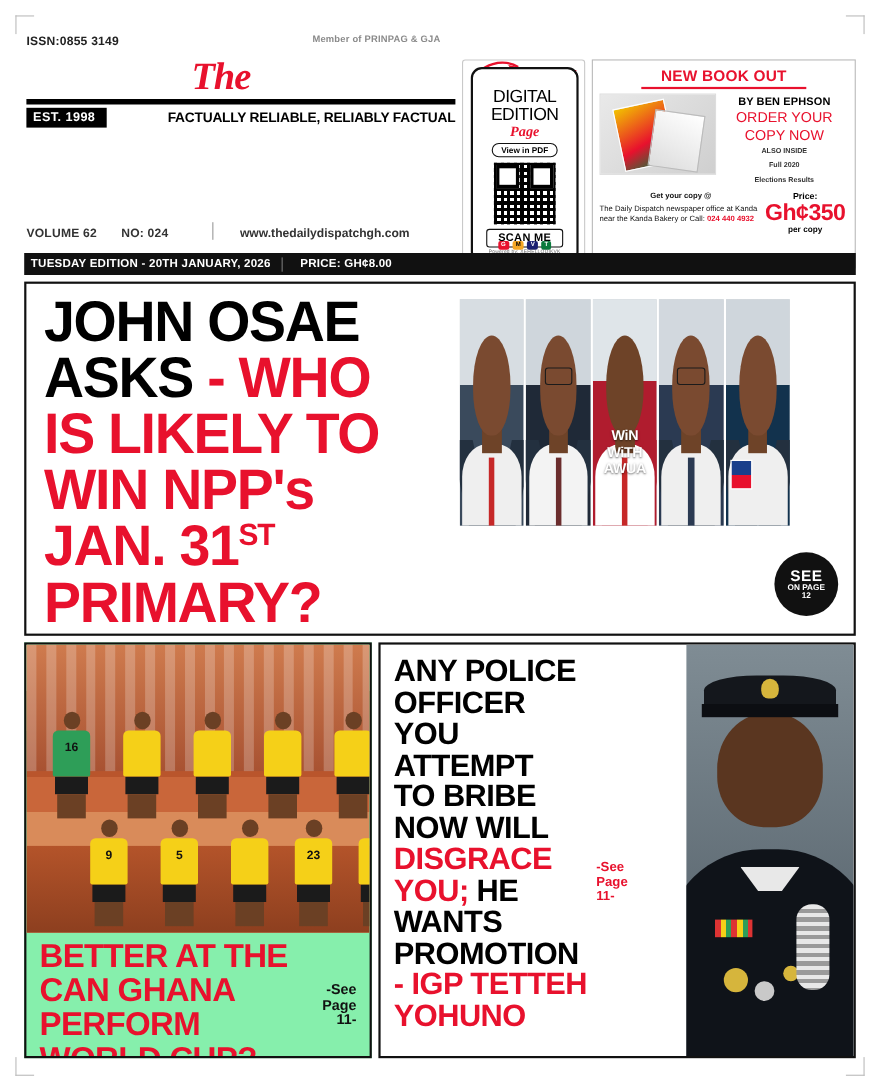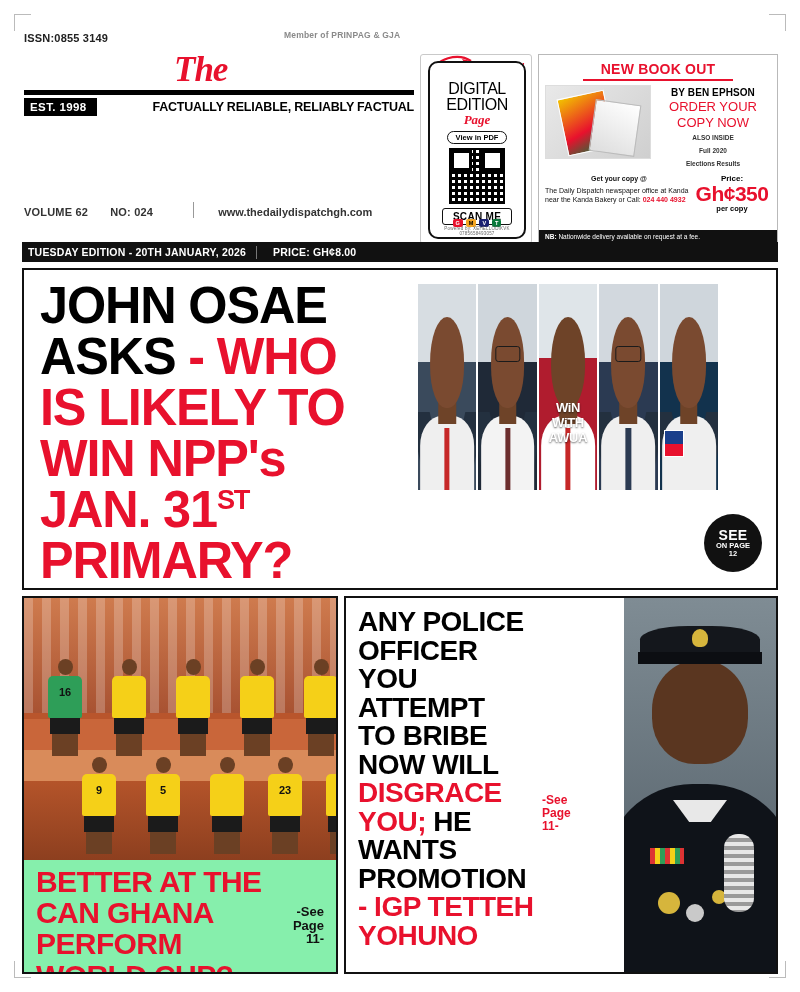--- a/index.html
+++ b/index.html
@@ -377,21 +377,21 @@
     box-sizing: border-box;
   }
   .nb-bar b { color: #fff; }
 
   
   .date-bar {
     position: relative;
     height: 20px;
     background: #111;
     color: #fff;
-    margin-top: 20px;
+    margin-top: 8px;
     display: flex;
     align-items: center;
     font-size: 10.5px;
     font-weight: bold;
     letter-spacing: .2px;
   }
   .date-bar .edition { margin-left: 6px; }
   .date-bar .sep {
     width: 1px;
     height: 13px;

